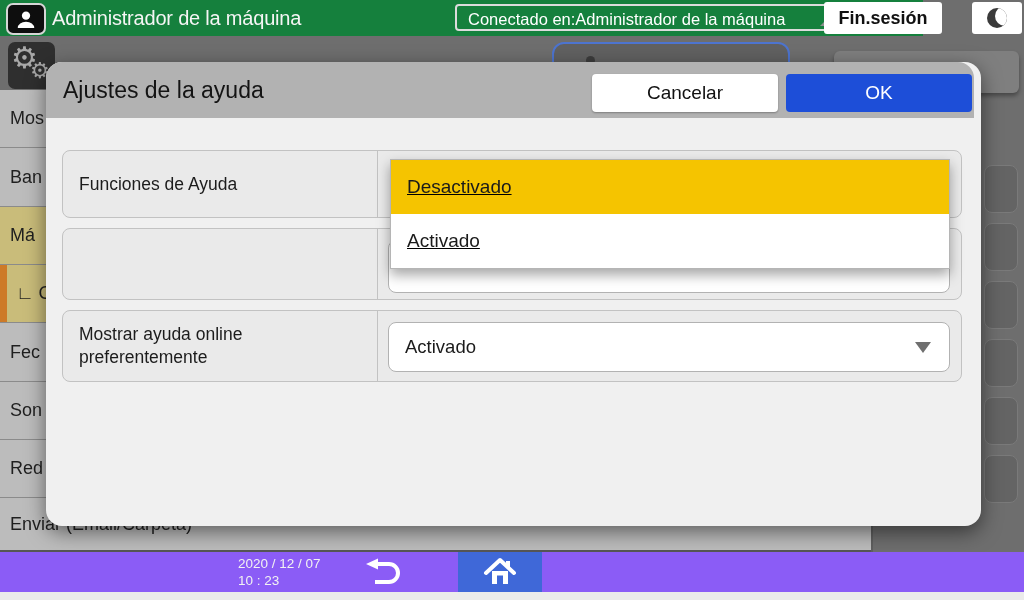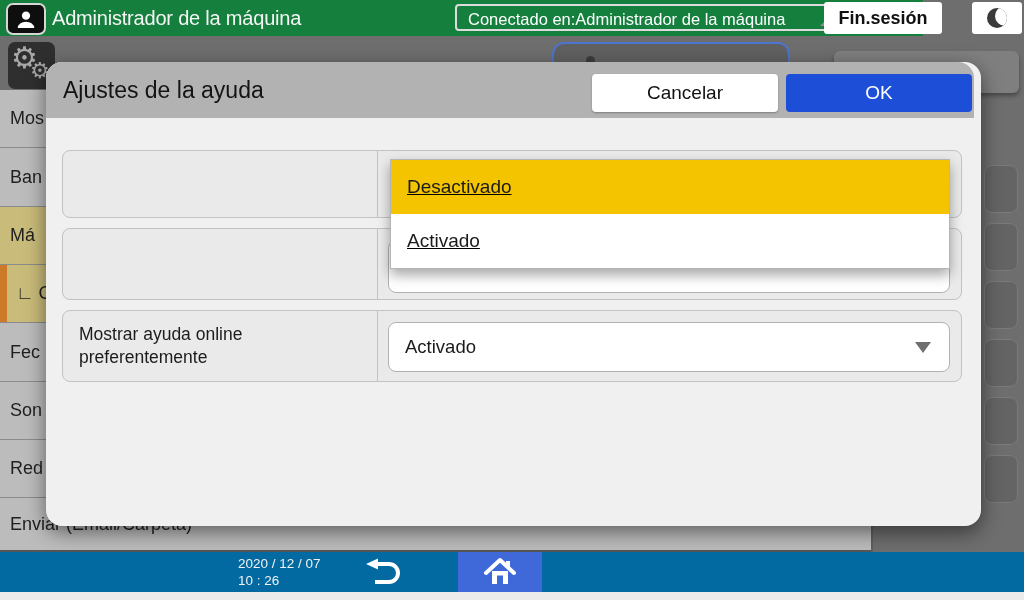--- a/index.html
+++ b/index.html
@@ -66,21 +66,21 @@
   .dd-row3{left:342px;top:260px;width:562px;height:50px;}
   .dd-value{position:absolute;left:16px;top:0;height:100%;display:flex;align-items:center;
     color:#1a1a1a;font-size:18.5px;}
   .dd-caret{position:absolute;right:18px;top:50%;margin-top:-5px;width:0;height:0;
     border-left:8px solid transparent;border-right:8px solid transparent;border-top:11px solid #6f6f6f;}
   .open-list{position:absolute;left:344px;top:97px;width:560px;background:#fff;border:1px solid #b5b5b5;
     box-shadow:0 6px 12px rgba(0,0,0,0.35);z-index:20;box-sizing:border-box;text-decoration:underline;}
   .option{height:54px;line-height:54px;padding-left:16px;font-size:19px;color:#1a1a1a;}
   .option.selected{background:#f5c400;}
   
-  .navbar{position:absolute;left:0;top:552px;width:1024px;height:40px;background:#0369a1;z-index:40;}
+  .navbar{position:absolute;left:0;top:552px;width:1024px;height:40px;background:#8b5cf6;z-index:40;}
   .clock{position:absolute;left:238px;top:3px;color:#f2f2f2;font-size:13.5px;line-height:17px;}
   .back-btn{position:absolute;left:360px;top:5px;width:48px;height:30px;display:flex;align-items:center;justify-content:center;}
   .home-btn{position:absolute;left:458px;top:0;width:84px;height:40px;background:#3f68d8;
     display:flex;align-items:center;justify-content:center;}
   .bottom-strip{position:absolute;left:0;top:592px;width:1024px;height:8px;background:#ebebeb;z-index:40;}
 </style>
 </head>
 <body>
 
 <div class="screen">
@@ -152,20 +152,21 @@
   </div>
 
   <div class="dialog">
     <div class="dialog-header">
       <div class="dialog-title">Ajustes de la ayuda</div>
       <div class="btn btn-cancel">Cancelar</div>
       <div class="btn btn-ok">OK</div>
     </div>
 
     <div class="setting-row row-1">
+      <div class="row-label">Funciones de Ayuda</div>
       <div class="row-divider"></div>
     </div>
     <div class="setting-row row-2">
       <div class="row-divider"></div>
     </div>
     <div class="setting-row row-3">
       <div class="row-label">Mostrar ayuda online preferentemente</div>
       <div class="row-divider"></div>
     </div>
 
@@ -178,21 +179,21 @@
 
     <div class="open-list">
       <div class="option selected">Desactivado</div>
       <div class="option">Activado</div>
     </div>
   </div>
 
   <div class="navbar">
     <div class="clock">
       <div>2020 / 12 / 07</div>
-      <div>10 : 26</div>
+      <div>10 : 23</div>
     </div>
     <div class="back-btn">
       <svg width="40" height="28" viewBox="0 0 40 28">
         <path d="M13 6 H25 a9 9 0 0 1 0 18 H11" fill="none" stroke="#fff" stroke-width="4"></path>
         <polygon points="14,0.5 14,11.5 2,6" fill="#fff"></polygon>
       </svg>
     </div>
     <div class="home-btn">
       <svg width="34" height="32" viewBox="0 0 34 32">
         <rect x="23" y="5" width="4" height="7" fill="#fff"></rect>

